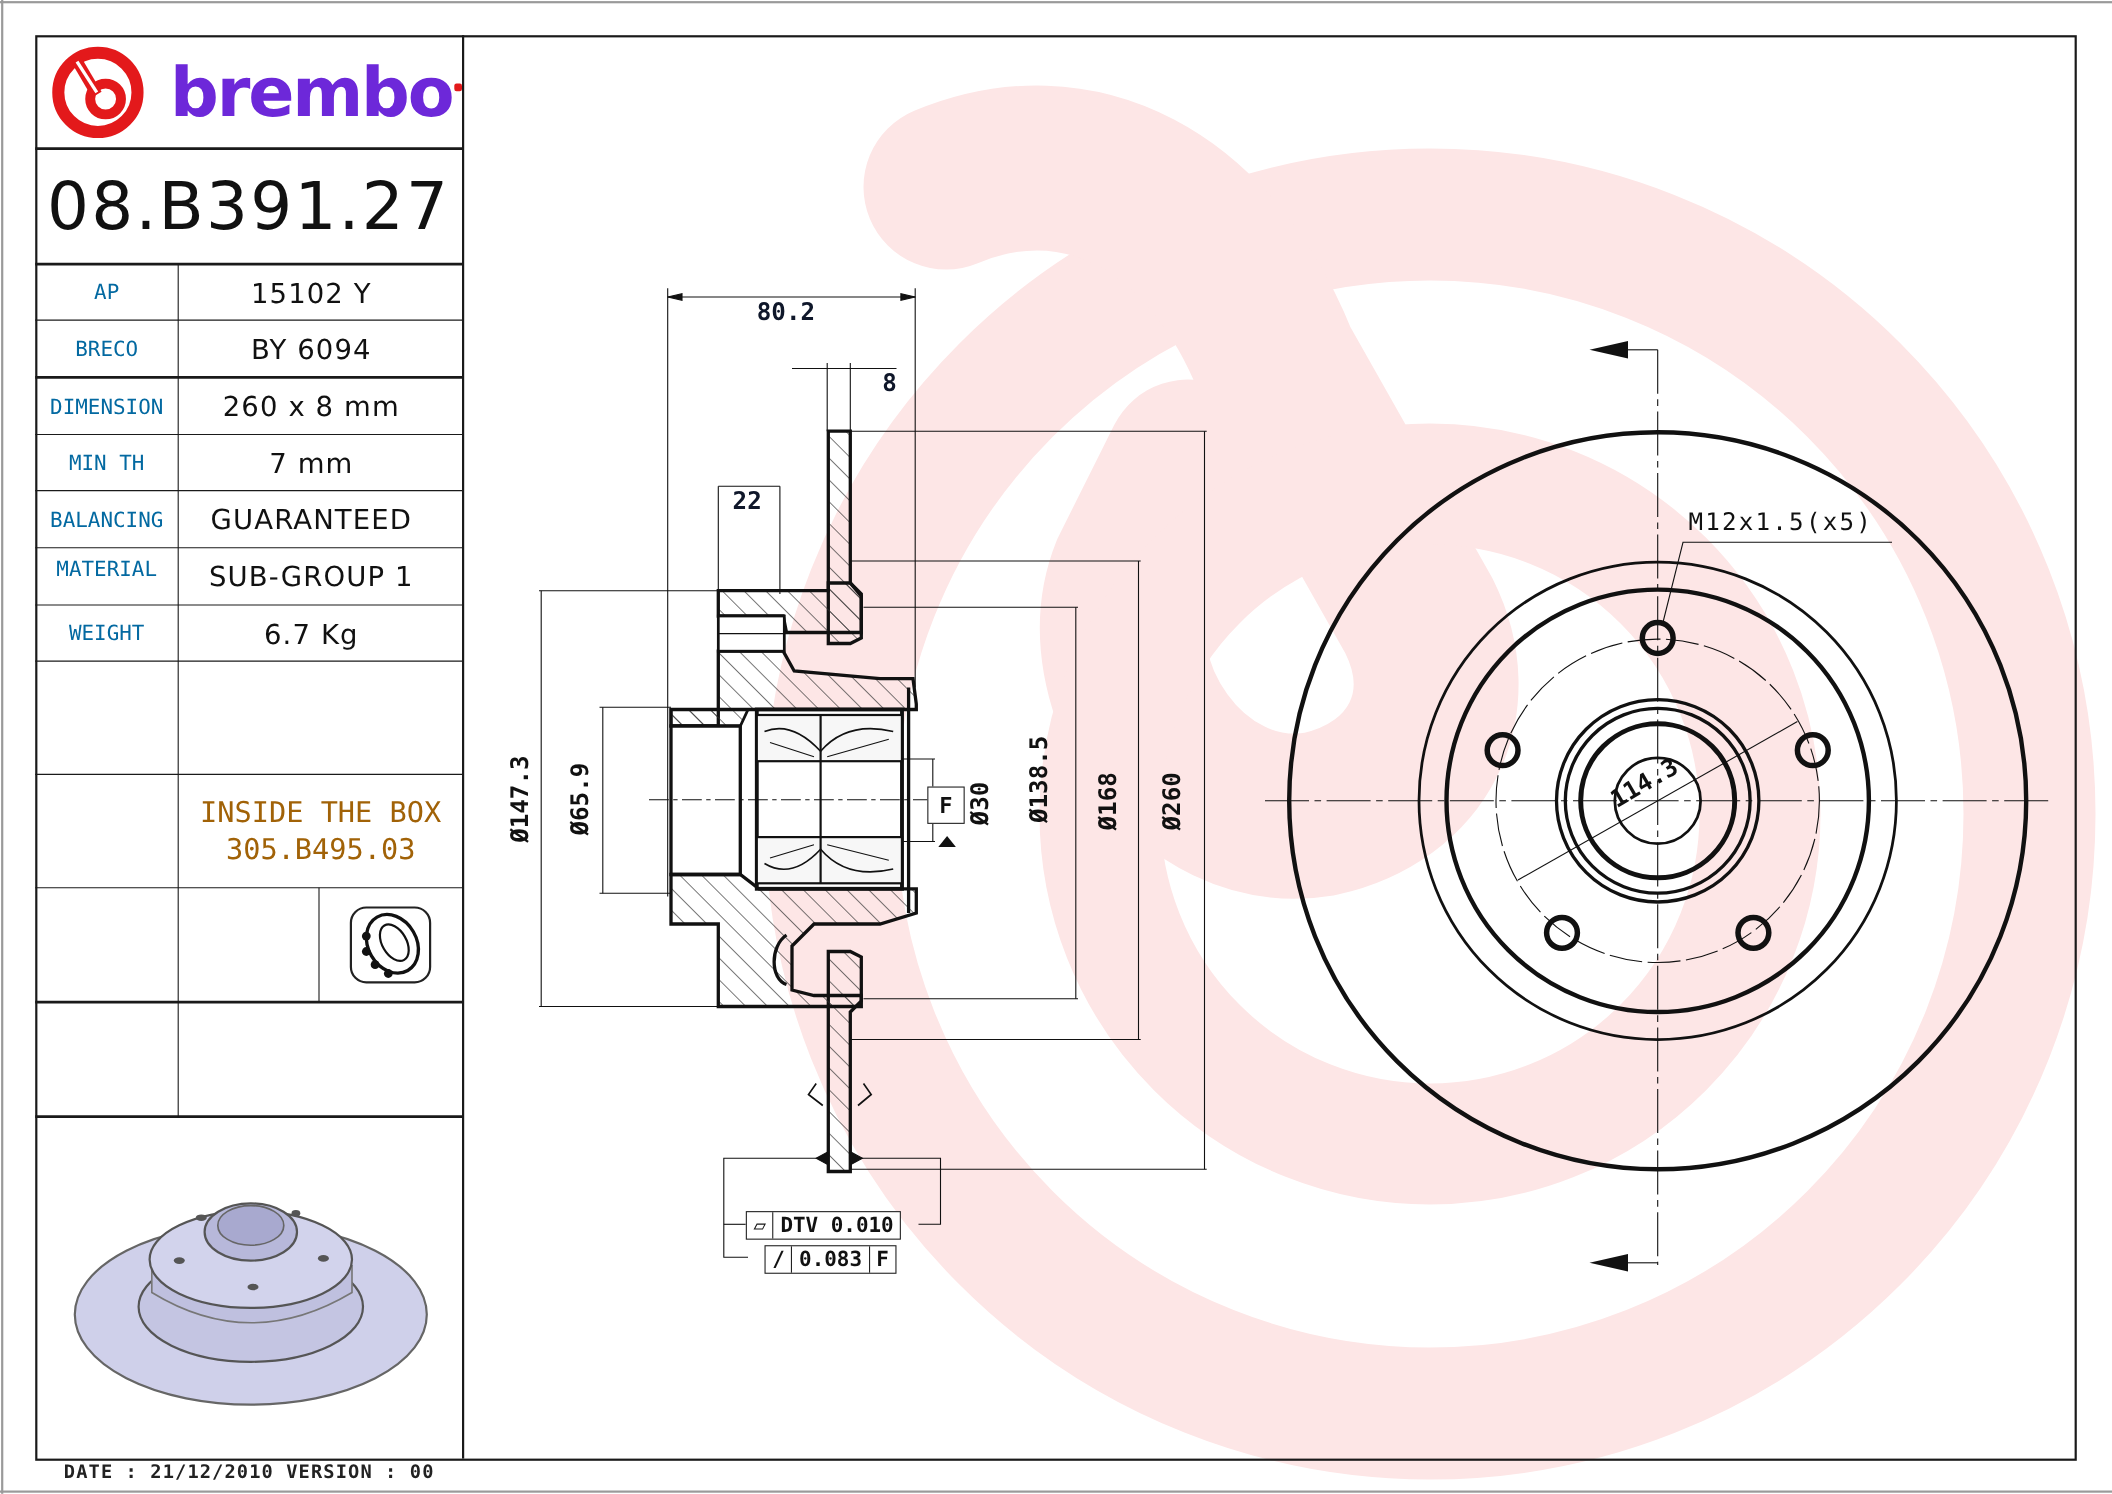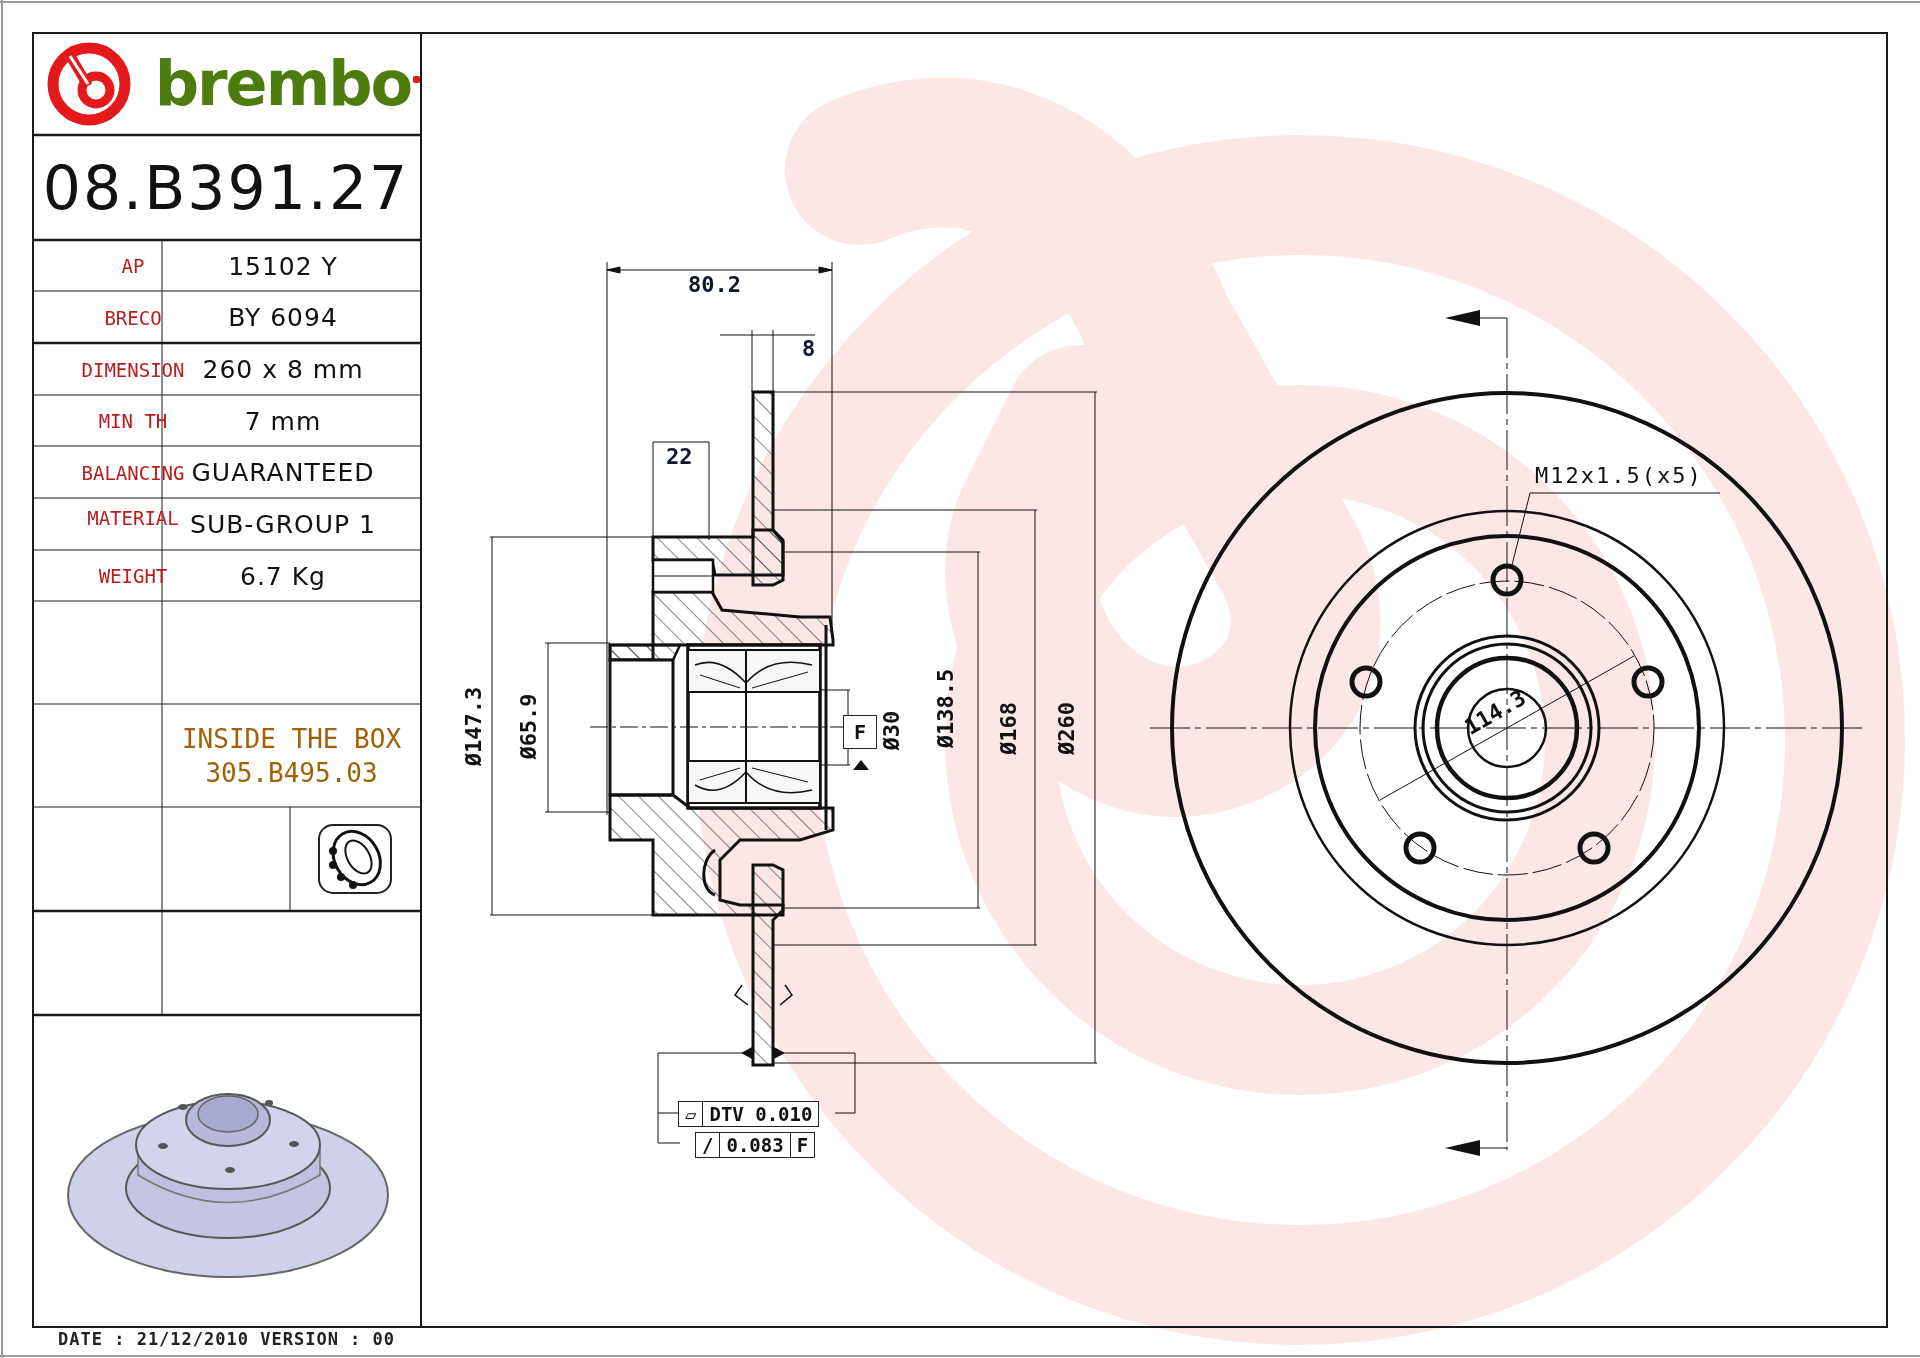--- a/index.html
+++ b/index.html
@@ -4,24 +4,24 @@
 <style>
   html, body { margin:0; padding:0; background:#ffffff; }
   body { width:1920px; height:1358px; position:relative; overflow:hidden; font-family:"DejaVu Sans", "Liberation Sans", sans-serif; color:#111; }
   .abs { position:absolute; }
   .page-border-top { left:0; top:1px; width:1920px; height:2px; background:#9a9a9a; }
   .page-border-left { left:1px; top:0; width:2px; height:1358px; background:#9a9a9a; }
   .page-border-bottom { left:0; top:1355px; width:1920px; height:2px; background:#9a9a9a; }
   .frame { left:32px; top:32px; width:1852px; height:1292px; border:2px solid #1a1a1a; box-sizing:content-box; }
   .left-panel { left:32px; top:32px; width:388px; height:1294px; border-right:2px solid #1a1a1a; }
   .logo-row { left:32px; top:34px; width:388px; height:100px; display:flex; align-items:center; }
-  .logo-word { font-family:"DejaVu Sans", sans-serif; font-weight:bold; font-size:62px; color:#4d7c0f; letter-spacing:-2px; margin-left:14px; line-height:1; }
+  .logo-word { font-family:"DejaVu Sans", sans-serif; font-weight:bold; font-size:62px; color:#6d28d9; letter-spacing:-2px; margin-left:14px; line-height:1; }
   .logo-dot { display:inline-block; width:7px; height:7px; background:#e3191b; border-radius:2px; margin-left:2px; vertical-align:bottom; margin-bottom:10px; }
   .part-number { left:32px; top:137px; width:388px; height:102px; display:flex; align-items:center; justify-content:center; font-family:"DejaVu Sans", sans-serif; font-size:60px; letter-spacing:2px; color:#111; }
-  .spec-label { position:absolute; left:32px; width:130px; display:flex; align-items:center; justify-content:center; font-family:"DejaVu Sans Mono", monospace; font-size:19px; color:#b91c1c;padding-left:36px; }
+  .spec-label { position:absolute; left:32px; width:130px; display:flex; align-items:center; justify-content:center; font-family:"DejaVu Sans Mono", monospace; font-size:19px; color:#0369a1; }
   .spec-value { position:absolute; left:163px; width:240px; display:flex; align-items:center; justify-content:center; font-family:"DejaVu Sans", sans-serif; font-size:25px; letter-spacing:1px; color:#111; }
   .inside-box { left:163px; top:705px; width:257px; height:102px; display:flex; flex-direction:column; align-items:center; justify-content:center; font-family:"DejaVu Sans Mono", monospace; font-size:26px; line-height:34px; color:#a16207; }
   .footer-text { left:58px; top:1329px; font-family:"DejaVu Sans Mono", monospace; font-weight:bold; font-size:17px; letter-spacing:1px; color:#222; }
   .dim-text { position:absolute; font-family:"DejaVu Sans Mono", monospace; font-size:22px; font-weight:bold; color:#0f172a; white-space:nowrap;margin-top:30px; }
   .dim-vert { position:absolute; font-family:"DejaVu Sans Mono", monospace; font-size:22px; font-weight:bold; color:#111; white-space:nowrap; transform:rotate(-90deg); transform-origin:center center; }
   .tol-box { position:absolute; display:flex; border:1.5px solid #222; background:#fff; height:24px; font-family:"DejaVu Sans Mono", monospace; font-weight:bold; font-size:19px; color:#111; }
   .tol-cell { display:flex; align-items:center; justify-content:center; padding:0 6px; border-right:1.5px solid #222; }
   .tol-cell:last-child { border-right:none; }
   .datum-f { position:absolute; left:843px; top:715px; width:32px; height:32px; border:1.5px solid #222; background:#fff; display:flex; align-items:center; justify-content:center; font-family:"DejaVu Sans Mono", monospace; font-weight:bold; font-size:20px; }
   .thread-label { position:absolute; left:1535px; top:463px; font-family:"DejaVu Sans Mono", monospace; font-weight:normal; font-size:22px; letter-spacing:2px; color:#111; }

